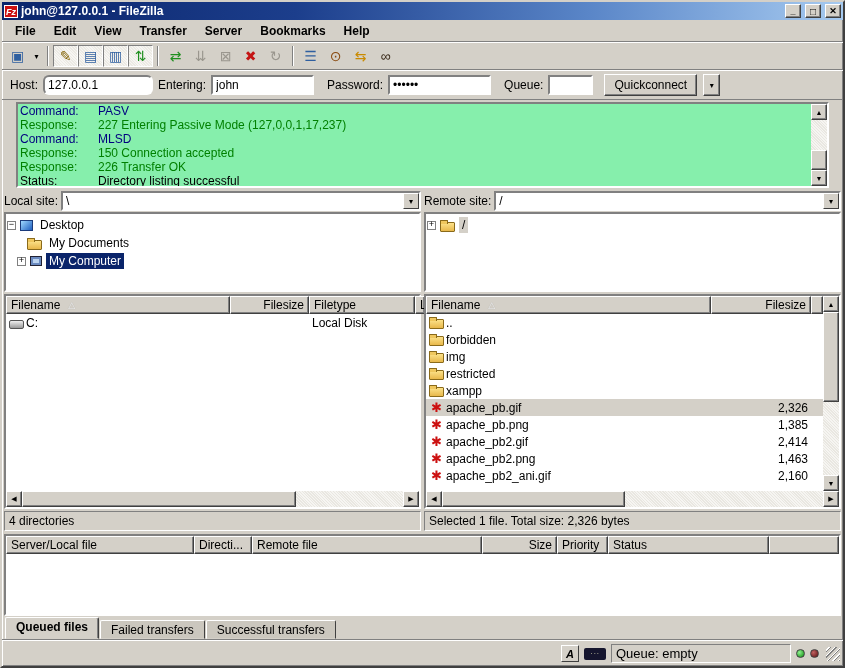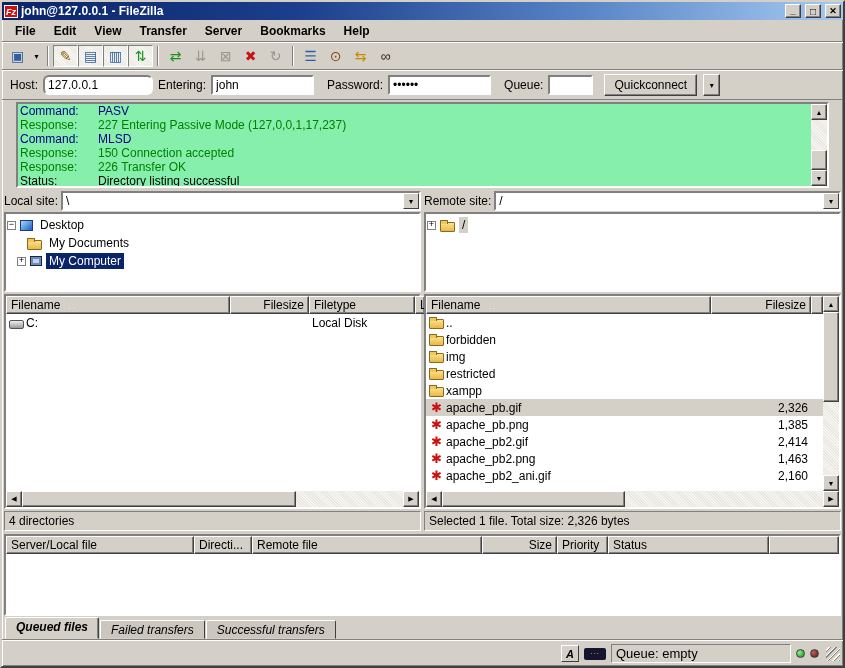--- a/index.html
+++ b/index.html
@@ -143,21 +143,21 @@
     border:2px solid; border-color:#808080 #fff #fff #808080; }
   .q-name{width:188px;flex:0 0 188px;} .q-dir{width:58px;flex:0 0 58px;} .q-remote{width:230px;flex:0 0 230px;}
   .q-size{width:75px;flex:0 0 75px;} .q-prio{width:51px;flex:0 0 51px;} .q-status{width:161px;flex:0 0 161px;}
   .q-rest{flex:1;}
   .queue-body{ flex:1; background:#fff; }
 
   
   .tabs{ height:24px; flex:0 0 24px; display:flex; align-items:flex-end; padding:2px 3px 0; gap:1px;
     border-bottom:1px solid #808080;}
   .tab{ height:19px; padding:2px 10px 0; background:#D4D0C8; border:1px solid;
-    border-color:#fff #404040 #D4D0C8 #fff; border-radius:2px 2px 0 0; white-space:nowrap;font-style:italic;}
+    border-color:#fff #404040 #D4D0C8 #fff; border-radius:2px 2px 0 0; white-space:nowrap;}
   .tab.active{ height:22px; font-weight:bold; box-shadow: inset -1px 0 0 #808080; }
   .tab.inactive{ background:#CBC7BE; }
 
   
   .statusbar{ height:26px; flex:0 0 26px; border-top:1px solid #fff; display:flex;
     align-items:center; justify-content:flex-end; gap:5px; padding:0 3px; }
   .sb-icon-a{ width:18px; height:17px; background:#D4D0C8; border:1px solid;
     border-color:#fff #404040 #404040 #fff; font-size:11px; font-weight:bold; font-style:italic;
     display:flex; align-items:center; justify-content:center;}
   .sb-badge{ width:22px; height:12px; background:#15152E; border-radius:2px; color:#D8D8B0;

